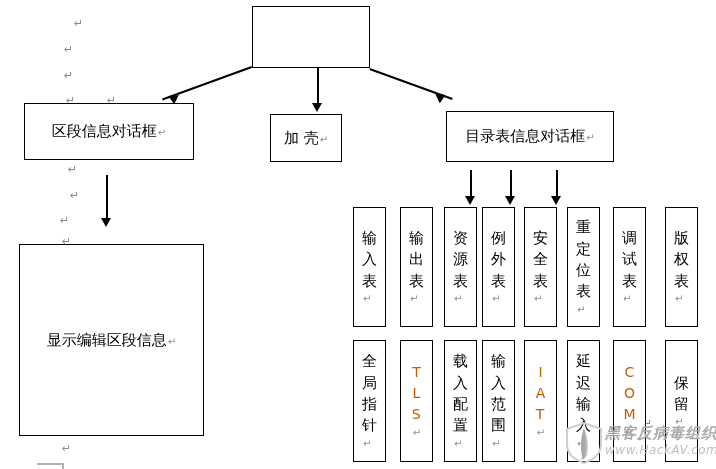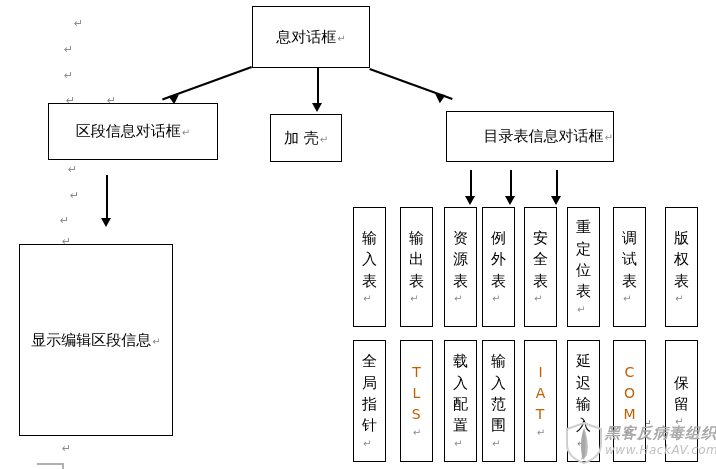--- a/index.html
+++ b/index.html
@@ -114,51 +114,48 @@
   <span class="pilcrow" style="left:107px;top:95px;">↵</span>
   <span class="pilcrow" style="left:68px;top:164px;">↵</span>
   <span class="pilcrow" style="left:70px;top:190px;">↵</span>
   <span class="pilcrow" style="left:60px;top:215px;">↵</span>
   <span class="pilcrow" style="left:62px;top:236px;">↵</span>
   <span class="pilcrow" style="left:62px;top:443px;">↵</span>
   <span class="pilcrow" style="left:643px;top:418px;">↵</span>
 
   <div class="box" id="pe-box" style="left:252px;top:6px;width:118px;height:62px;">
     <div style="padding:0 6px;">
-      <div style="white-space:nowrap;">
-        <span>息对话框</span><span class="inlinecr">↵</span>
-      </div>
     </div>
   </div>
 
   <div class="vline" style="left:317px;top:68px;height:40px;"></div>
   <div class="arrowhead" style="left:312px;top:103px;"></div>
 
   <div class="diag" style="left:252px;top:68px;width:95px;transform:rotate(160deg);"></div>
   <div class="arrowhead" style="left:170px;top:93px;transform:rotate(-125deg);"></div>
 
   <div class="diag" style="left:370px;top:68px;width:88px;transform:rotate(20deg);"></div>
   <div class="arrowhead" style="left:434px;top:92px;transform:rotate(125deg);"></div>
 
-  <div class="box" style="left:24px;top:103px;width:170px;height:57px;margin-left:24px;">
+  <div class="box" style="left:24px;top:103px;width:170px;height:57px;">
     <span style="white-space:nowrap;"><span>区段信息对话框</span><span class="inlinecr">↵</span></span>
   </div>
 
   <div class="box" style="left:270px;top:114px;width:72px;height:48px;">
     <span style="white-space:nowrap;"><span>加  壳</span><span class="inlinecr">↵</span></span>
   </div>
 
-  <div class="box" style="left:446px;top:111px;width:168px;height:51px;justify-content:flex-end;">
+  <div class="box" style="left:446px;top:111px;width:168px;height:51px;">
     <span style="white-space:nowrap;"><span>目录表信息对话框</span><span class="inlinecr">↵</span></span>
   </div>
 
   <div class="vline" style="left:106px;top:175px;height:48px;"></div>
   <div class="arrowhead" style="left:101px;top:218px;"></div>
 
-  <div class="box" style="left:19px;top:244px;width:154px;height:192px;">
+  <div class="box" style="left:19px;top:244px;width:185px;height:192px;">
     <span style="white-space:nowrap;"><span>显示编辑区段信息</span><span class="inlinecr">↵</span></span>
   </div>
 
   <div class="vline" style="left:470px;top:170px;height:30px;"></div>
   <div class="arrowhead" style="left:465px;top:196px;"></div>
 
   <div class="vline" style="left:510px;top:170px;height:30px;"></div>
   <div class="arrowhead" style="left:505px;top:196px;"></div>
 
   <div class="vline" style="left:556px;top:170px;height:30px;"></div>

